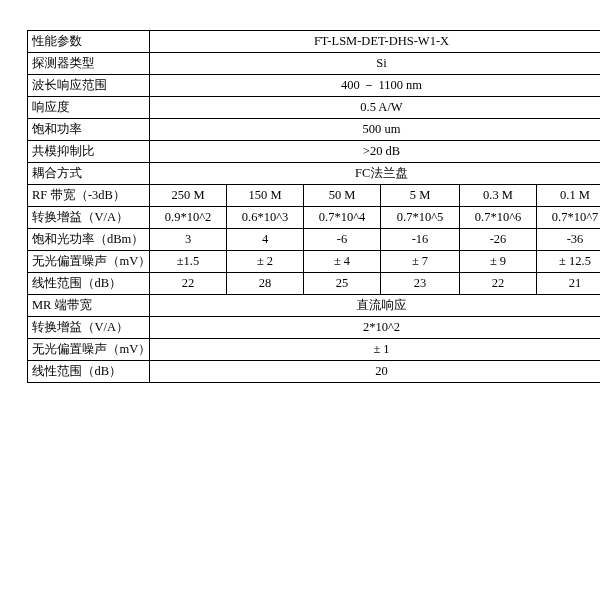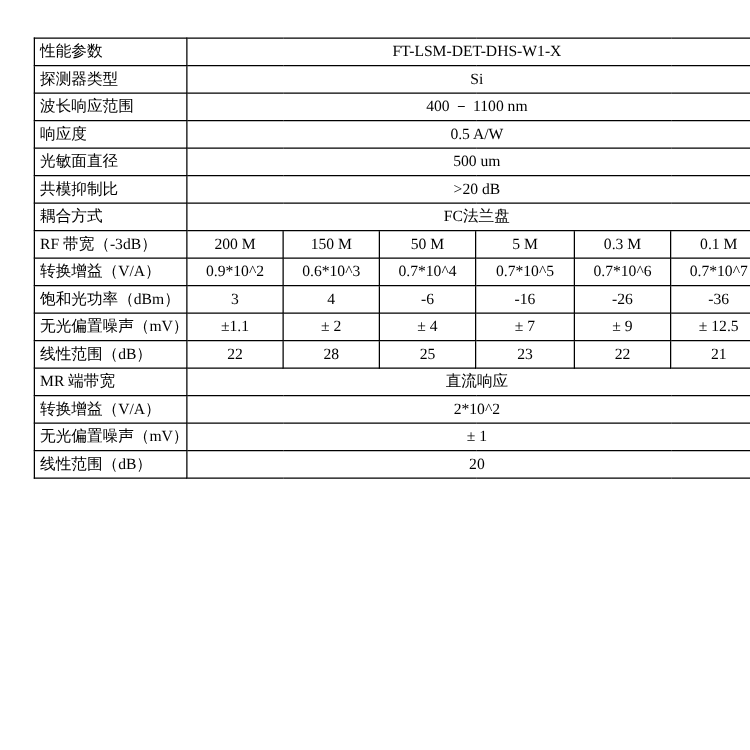--- a/index.html
+++ b/index.html
@@ -68,35 +68,35 @@
       </tr>
       <tr>
         <td class="label">波长响应范围</td>
         <td class="center" colspan="6">400 － 1100 nm</td>
       </tr>
       <tr>
         <td class="label">响应度</td>
         <td class="center" colspan="6">0.5 A/W</td>
       </tr>
       <tr>
-        <td class="label">光敏面直径</td>
+        <td class="label">饱和功率</td>
         <td class="center" colspan="6">500 um</td>
       </tr>
       <tr>
         <td class="label">共模抑制比</td>
         <td class="center" colspan="6">&gt;20 dB</td>
       </tr>
       <tr>
         <td class="label">耦合方式</td>
         <td class="center" colspan="6">FC法兰盘</td>
       </tr>
 
       <tr>
         <td class="label">RF 带宽（-3dB）</td>
-        <td class="center">200 M</td>
+        <td class="center">250 M</td>
         <td class="center">150 M</td>
         <td class="center">50 M</td>
         <td class="center">5 M</td>
         <td class="center">0.3 M</td>
         <td class="center">0.1 M</td>
       </tr>
       <tr>
         <td class="label">转换增益（V/A）</td>
         <td class="center">0.9*10^2</td>
         <td class="center">0.6*10^3</td>
@@ -109,21 +109,21 @@
         <td class="label">饱和光功率（dBm）</td>
         <td class="center">3</td>
         <td class="center">4</td>
         <td class="center">-6</td>
         <td class="center">-16</td>
         <td class="center">-26</td>
         <td class="center">-36</td>
       </tr>
       <tr>
         <td class="label">无光偏置噪声（mV）</td>
-        <td class="center">±1.1</td>
+        <td class="center">±1.5</td>
         <td class="center">± 2</td>
         <td class="center">± 4</td>
         <td class="center">± 7</td>
         <td class="center">± 9</td>
         <td class="center">± 12.5</td>
       </tr>
       <tr>
         <td class="label">线性范围（dB）</td>
         <td class="center">22</td>
         <td class="center">28</td>

